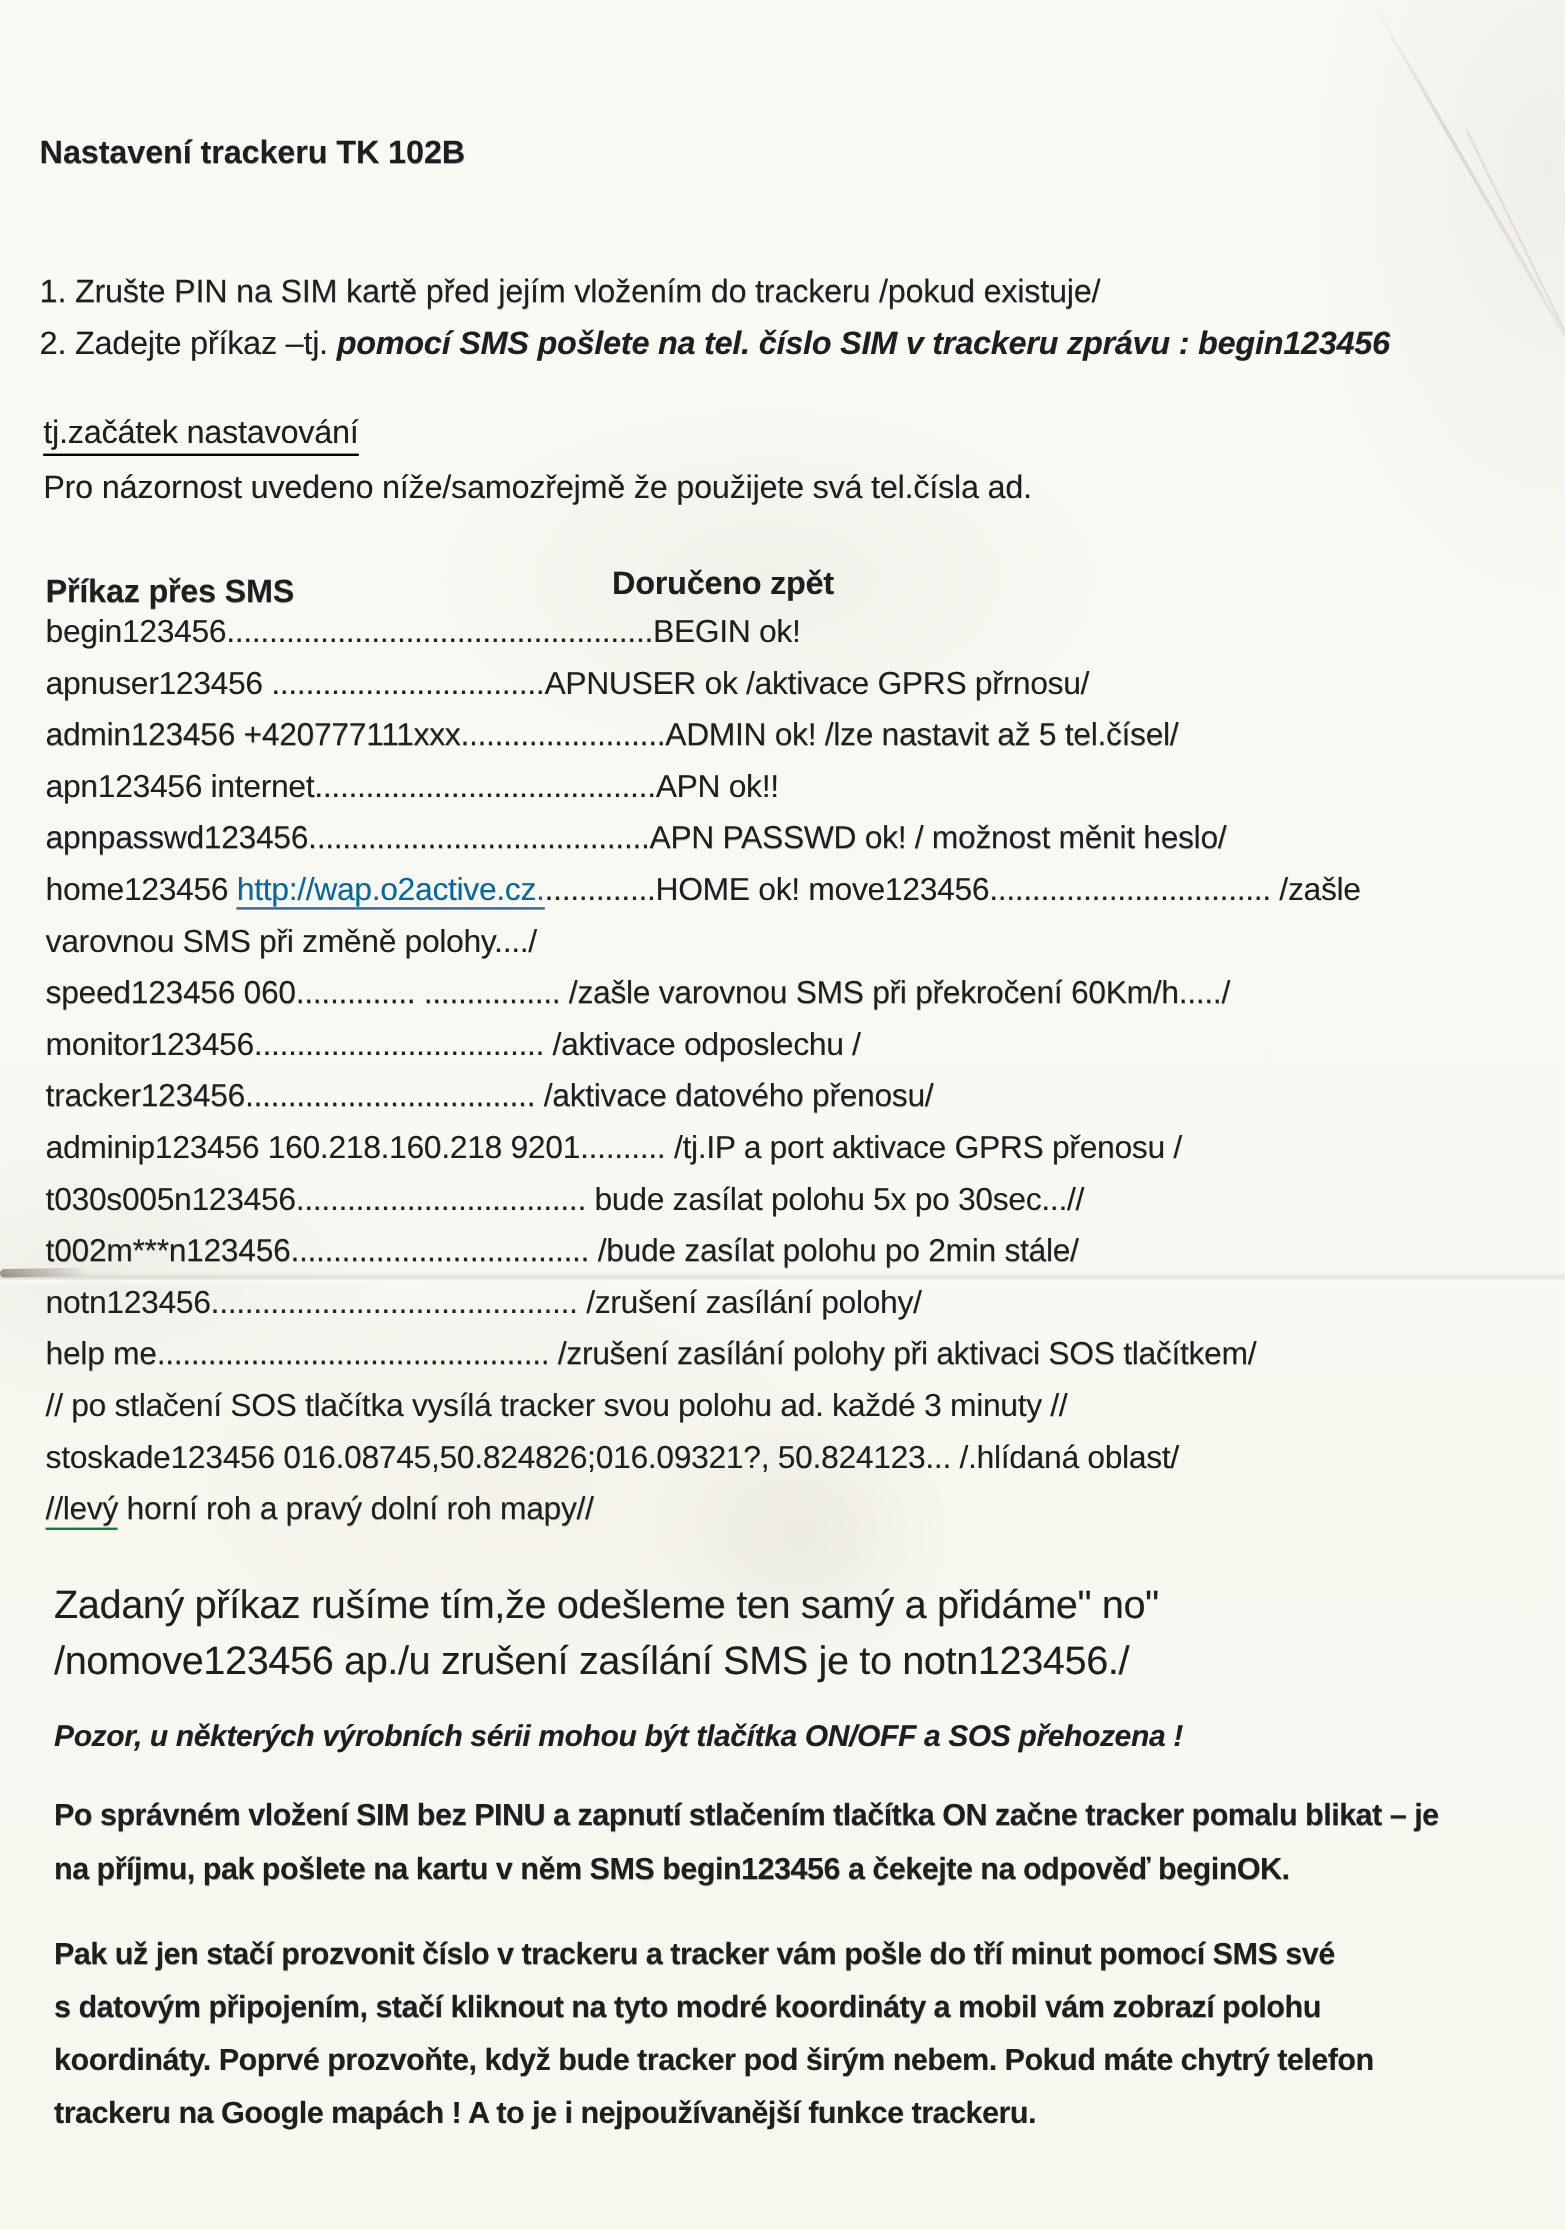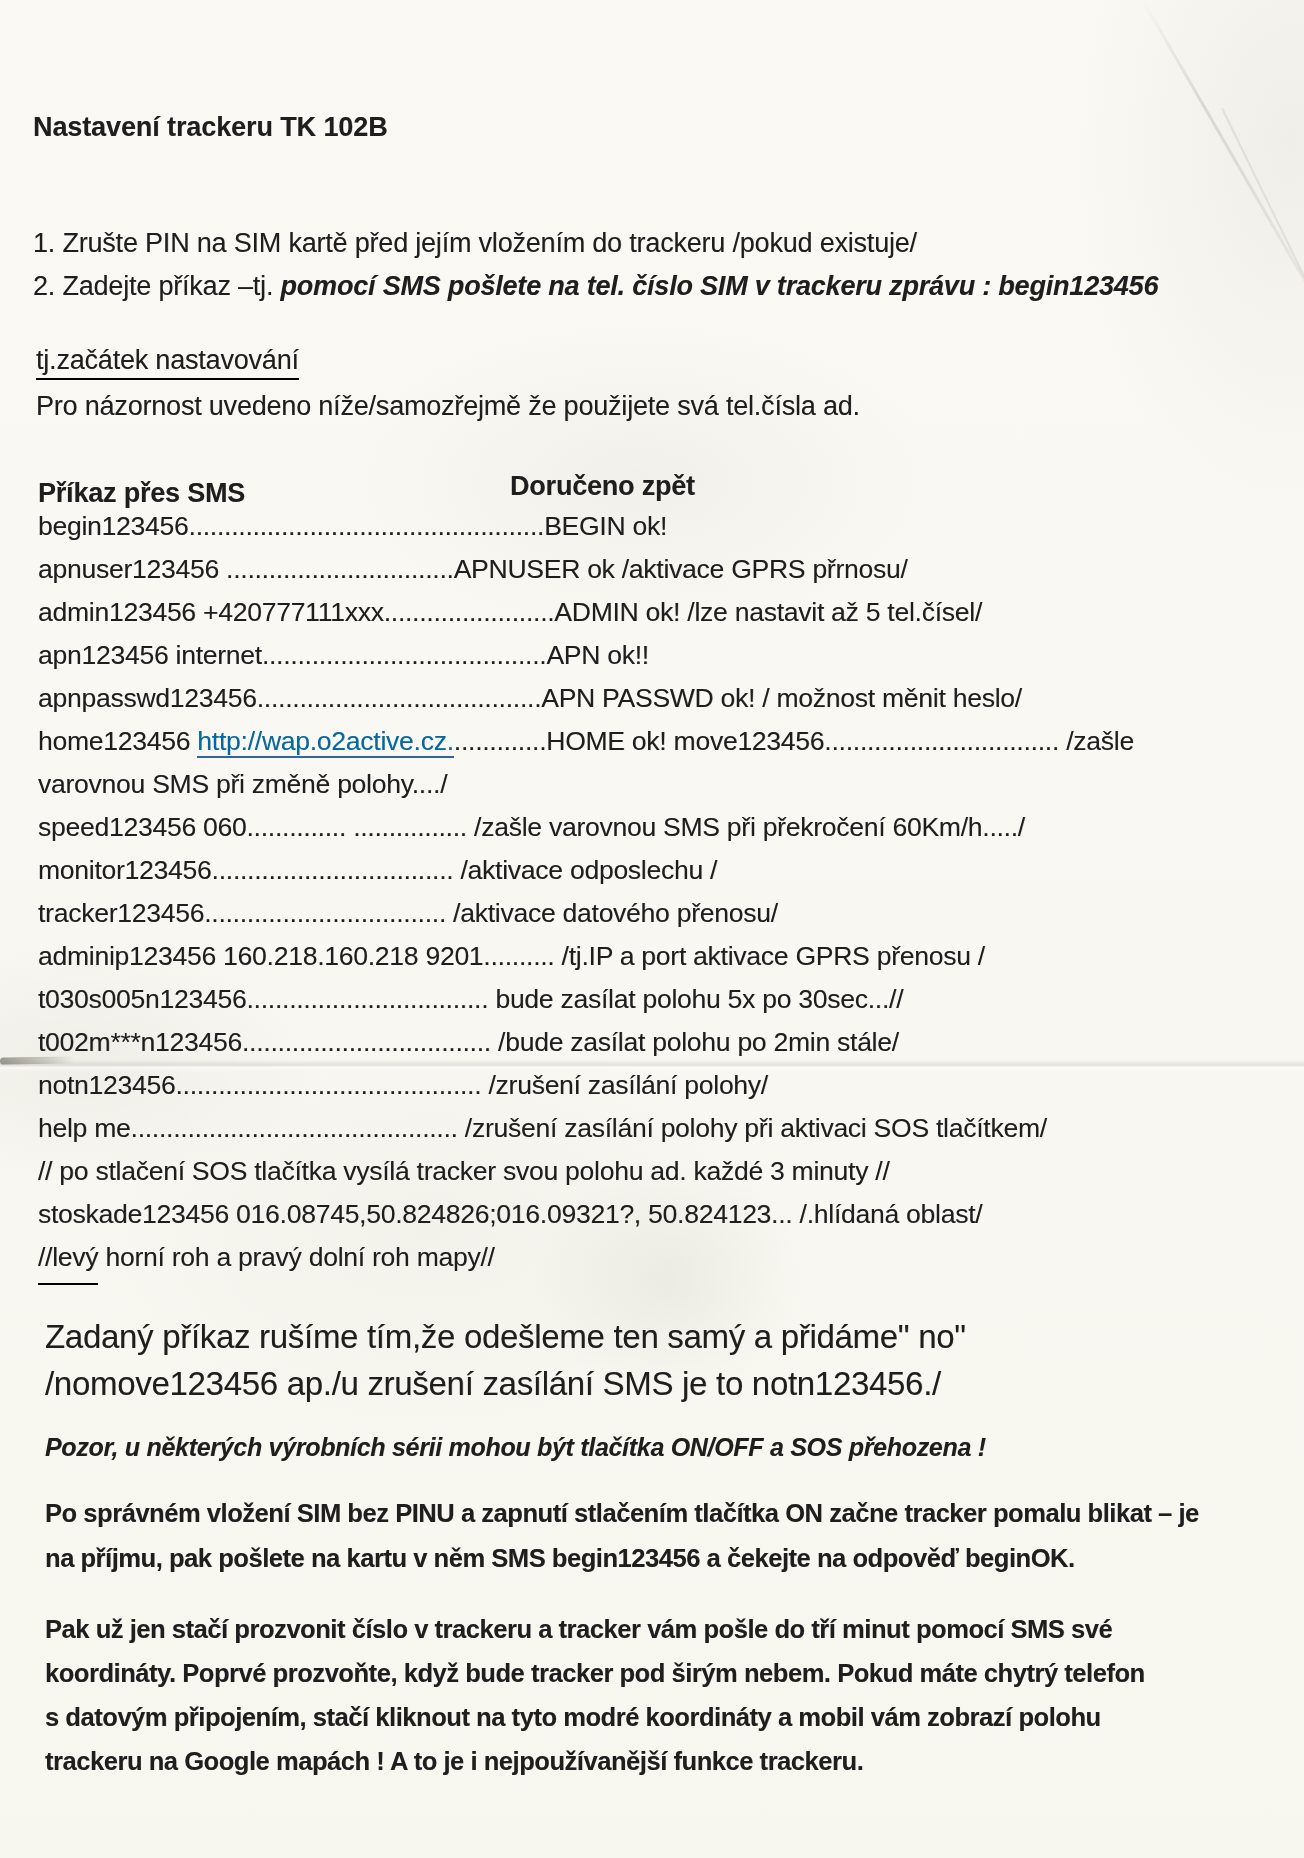--- a/index.html
+++ b/index.html
@@ -36,21 +36,21 @@
     height:43px; line-height:43px;
     font-size:26.5px; letter-spacing:-0.25px;
     white-space:nowrap;
     text-shadow:0.3px 0.3px 0 rgba(25,25,25,0.35);
   }
   .link {
     color:#0369a1; text-decoration:none;
     border-bottom:2px solid #34629f;
     text-shadow:0.3px 0.3px 0 rgba(52,98,159,0.35);
   }
-  .u-part { border-bottom:2px solid #000000; padding-bottom:11px; }
+  .u-part { border-bottom:2px solid #15803d; padding-bottom:1px; }
   .para { position:absolute; left:45px; white-space:nowrap; }
   .para .pline {
     white-space:nowrap; font-size:33px; letter-spacing:-0.3px;
     text-shadow:0.3px 0.3px 0 rgba(25,25,25,0.35);
   }
   .cancel { top:1313px; }
   .cancel .pline { line-height:47px; }
   .warning { top:1433px; left:45px; font-size:25px; letter-spacing:-0.3px; }
   .power { top:1491px; }
   .power .pline { line-height:45px; font-weight:700; font-size:25.5px; letter-spacing:-0.45px; }
@@ -130,16 +130,16 @@
 
 <div class="line warning bold">Pozor, u některých výrobních sérii mohou být tlačítka ON/OFF a  SOS přehozena !</div>
 
 <div class="para power">
   <div class="pline">Po správném vložení SIM  bez PINU a zapnutí stlačením tlačítka ON začne tracker pomalu blikat – je</div>
   <div class="pline">na příjmu, pak pošlete na kartu v něm SMS begin123456 a čekejte na odpověď beginOK.</div>
 </div>
 
 <div class="para usage">
   <div class="pline">Pak už jen stačí prozvonit číslo v trackeru a tracker vám pošle do tří minut pomocí SMS své</div>
+  <div class="pline">s datovým připojením, stačí kliknout na tyto modré koordináty a mobil vám zobrazí polohu</div>
   <div class="pline">koordináty. Poprvé prozvoňte, když bude tracker pod širým nebem. Pokud máte chytrý telefon</div>
-  <div class="pline">s datovým připojením, stačí kliknout na tyto modré koordináty a mobil vám zobrazí polohu</div>
   <div class="pline">trackeru na Google mapách ! A to je i  nejpoužívanější funkce trackeru.</div>
 </div>
 
 </body></html>

